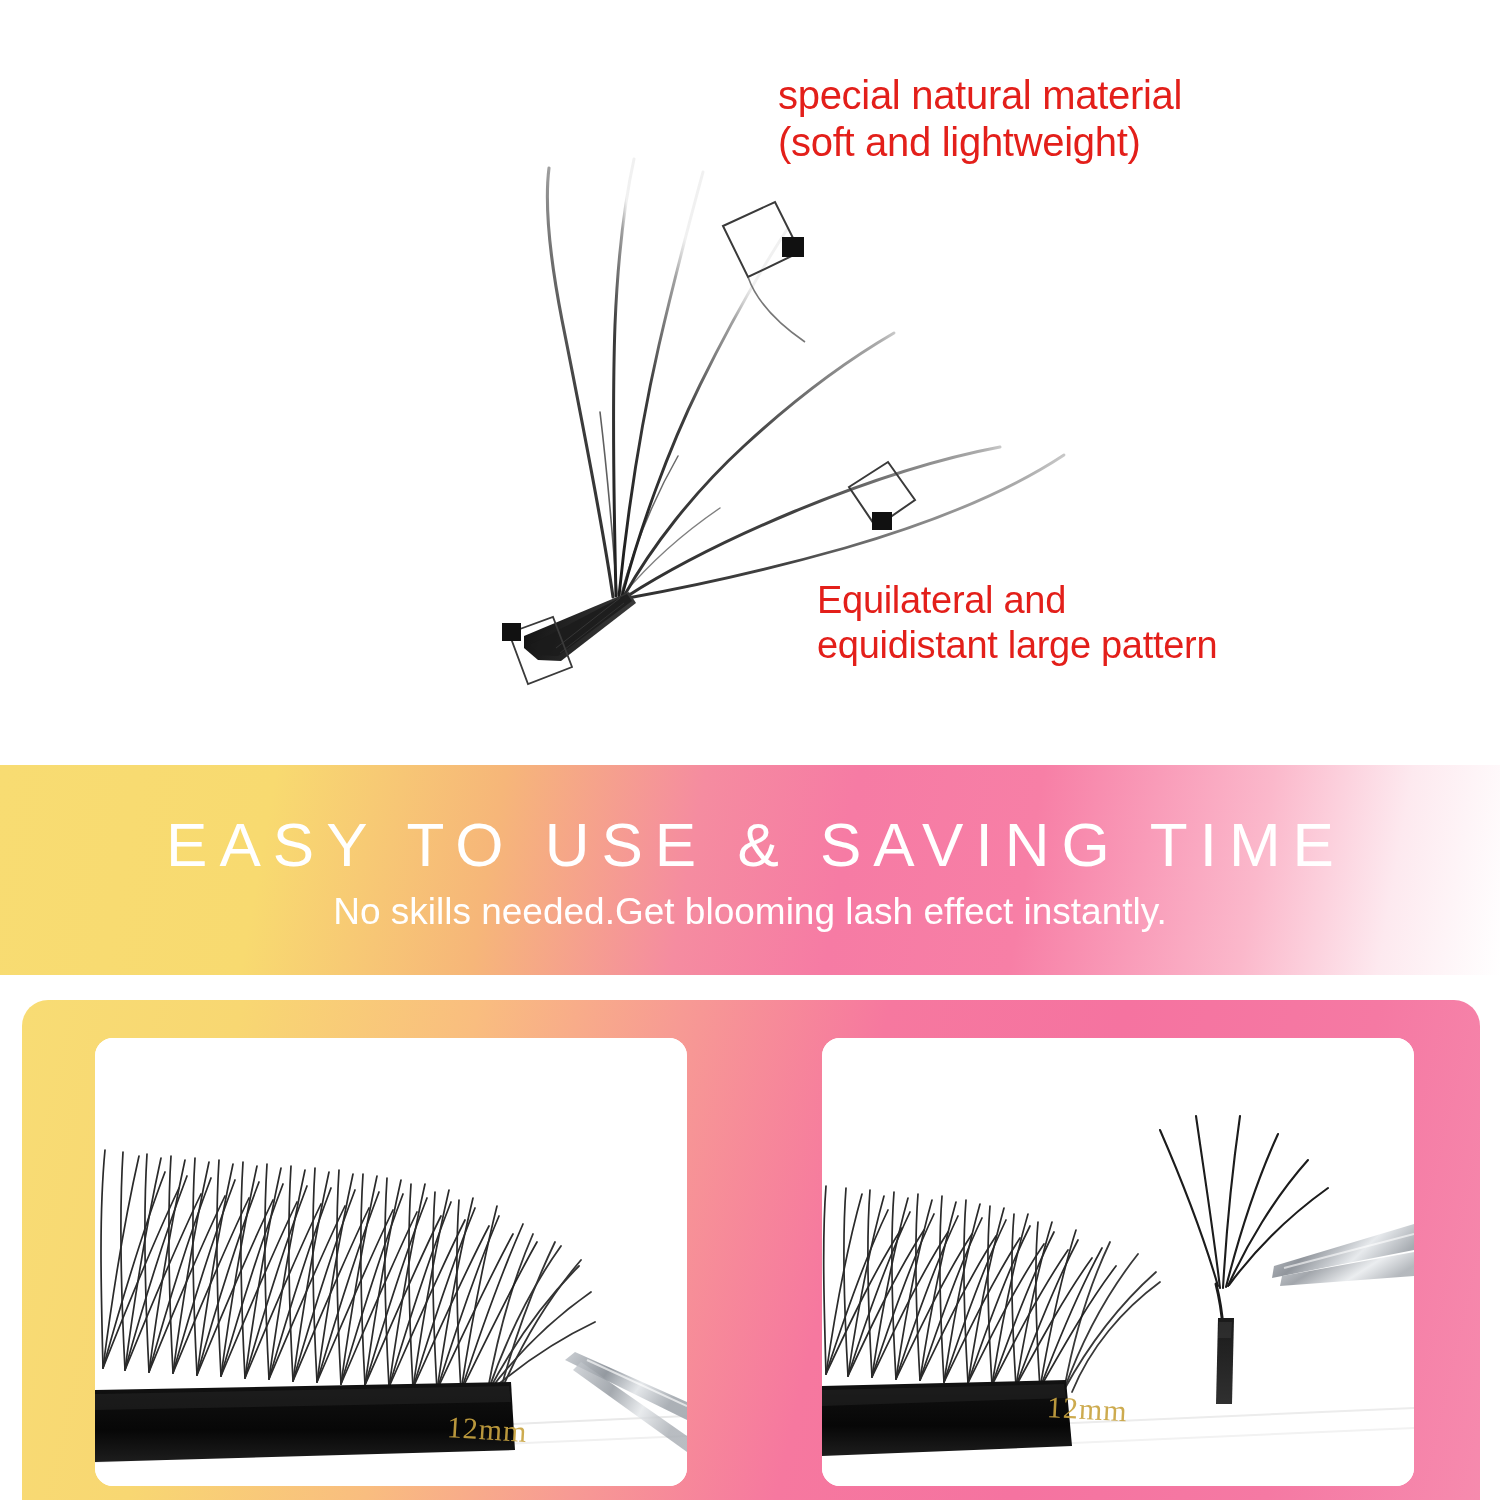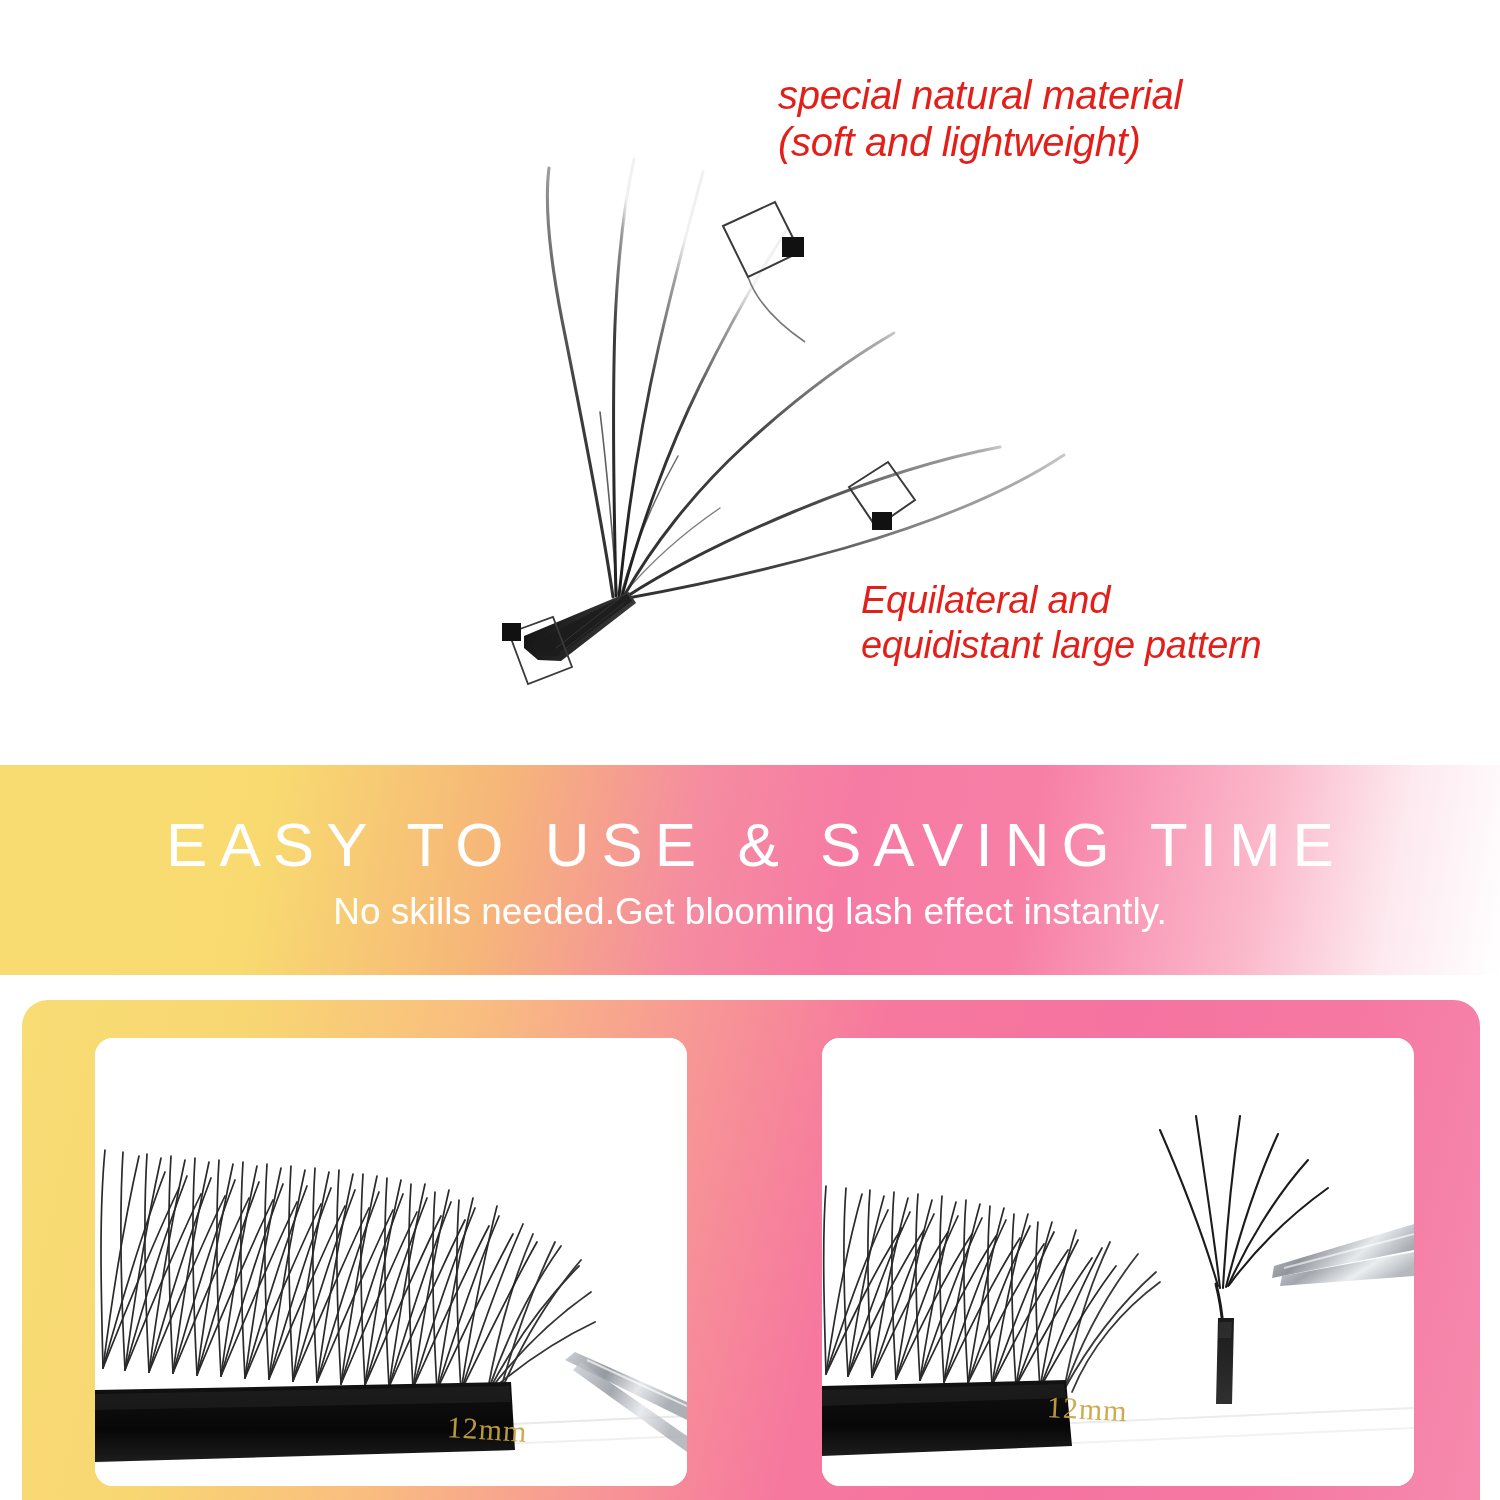--- a/index.html
+++ b/index.html
@@ -17,21 +17,20 @@
   }
 
   
   #hero {
     position: absolute;
     left: 0; top: 0;
     width: 1500px;
     height: 765px;
     background: #ffffff;
     overflow: hidden;
-    font-style: italic;
   }
   #hero-svg {
     position: absolute;
     left: 0; top: 0;
     width: 1500px;
     height: 765px;
   }
 
   .anno {
     position: absolute;
@@ -48,21 +47,20 @@
   }
   #anno-pickup {
     left: 251px;
     top: 497px;
     font-size: 38px;
   }
   #anno-equilateral {
     left: 817px;
     top: 578px;
     font-size: 38px;
-    margin-left: 44px;
   }
 
   
   #banner {
     position: absolute;
     left: 0;
     top: 765px;
     width: 1500px;
     height: 210px;
     background:

